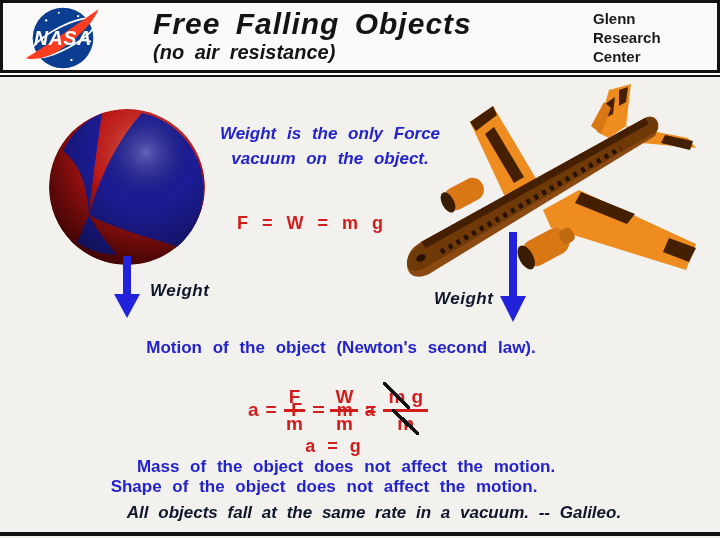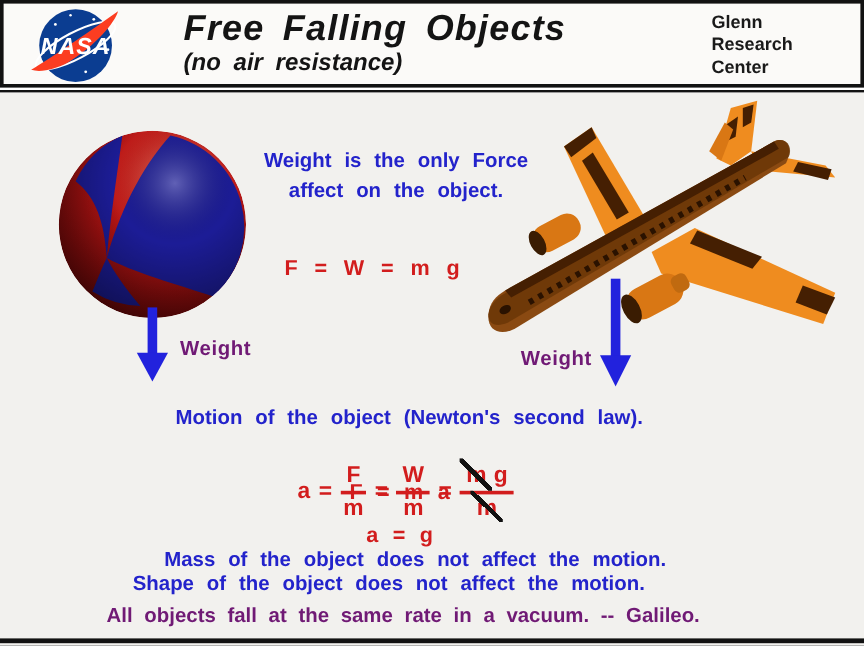--- a/index.html
+++ b/index.html
@@ -40,32 +40,32 @@
   .bottom-bar { position:absolute; left:0; right:0; bottom:2px; height:4px; background:#121212; }
   
   .ball-svg  { position:absolute; left:47px;  top:107px; width:160px; height:160px; }
   .plane-svg { position:absolute; left:393px; top:82px;  width:310px; height:215px; }
   .arrow-ball  { position:absolute; left:108px; top:256px; width:38px; height:64px; }
   .arrow-plane { position:absolute; left:494px; top:232px; width:38px; height:92px; }
   
   .txt { position:absolute; font-weight:bold; white-space:nowrap; }
   .blue { color:#2323cb; }
   .red  { color:#d21d1d; }
-  .blk  { color:#701a75; }
+  .blk  { color:#0f172a;font-style:italic; }
   .center { text-align:center; left:0; }
-  .weight-statement { top:121px; width:660px; font-size:17px; line-height:25px; word-spacing:6px; }
+  .weight-statement { top:121px; width:660px; font-size:17px; line-height:25px; word-spacing:6px;font-style:italic; }
   .force-eq   { top:213px; width:620px; font-size:18px; word-spacing:9px;text-align:center; }
   .ball-weight  { left:150px; top:281px; font-size:17px; letter-spacing:.5px; }
   .plane-weight { left:434px; top:289px; font-size:17px; letter-spacing:.5px; }
   .motion-heading { top:338px; width:682px; font-size:17px; word-spacing:6px; }
   .newton-eq  { top:362px; width:666px; font-size:18px; word-spacing:7px;margin-top:38px; }
   .result-eq  { top:436px; width:666px; font-size:18px; word-spacing:7px; }
   .mass-line  { top:457px; width:648px; font-size:17px; word-spacing:6px;margin-left:22px; }
   .shape-line { top:477px; width:648px; font-size:17px; word-spacing:6px; }
-  .galileo    { top:503px; width:672px; font-size:17px; word-spacing:5px; }
+  .galileo    { top:503px; width:672px; font-size:17px; word-spacing:5px;padding-left:38px; }
   
   .derivation {
     position:absolute; top:384px; left:0; width:676px; height:52px;
     display:flex; justify-content:center; align-items:center; gap:7px;
     color:#d21d1d; font-weight:bold; font-size:19px;
   }
   .frac { display:inline-flex; flex-direction:column; align-items:center; line-height:1.05; }
   .frac .num { padding:0 5px 2px; border-bottom:3px solid #d21d1d; }
   .frac .den { padding-top:2px; }
   .numgroup { display:inline-flex; gap:6px; }
@@ -176,21 +176,21 @@
     <rect x="15" y="0" width="8" height="40" fill="#2222dd"></rect>
     <polygon points="6,38 32,38 19,62" fill="#2222dd"></polygon>
   </svg>
   <svg class="arrow-plane" viewBox="0 0 38 92">
     <rect x="15" y="0" width="8" height="66" fill="#2222dd"></rect>
     <polygon points="6,64 32,64 19,90" fill="#2222dd"></polygon>
   </svg>
 
   <div class="txt blue center weight-statement">
     <div>Weight is the only Force</div>
-    <div>affect on the object.</div>
+    <div>vacuum on the object.</div>
   </div>
 
   <div class="txt red center force-eq">F = W = m g</div>
 
   <div class="txt blk ball-weight">Weight</div>
   <div class="txt blk plane-weight">Weight</div>
 
   <div class="txt blue center motion-heading">Motion of the object (Newton's second law).</div>
   <div class="txt red center newton-eq">F = m a</div>
 

